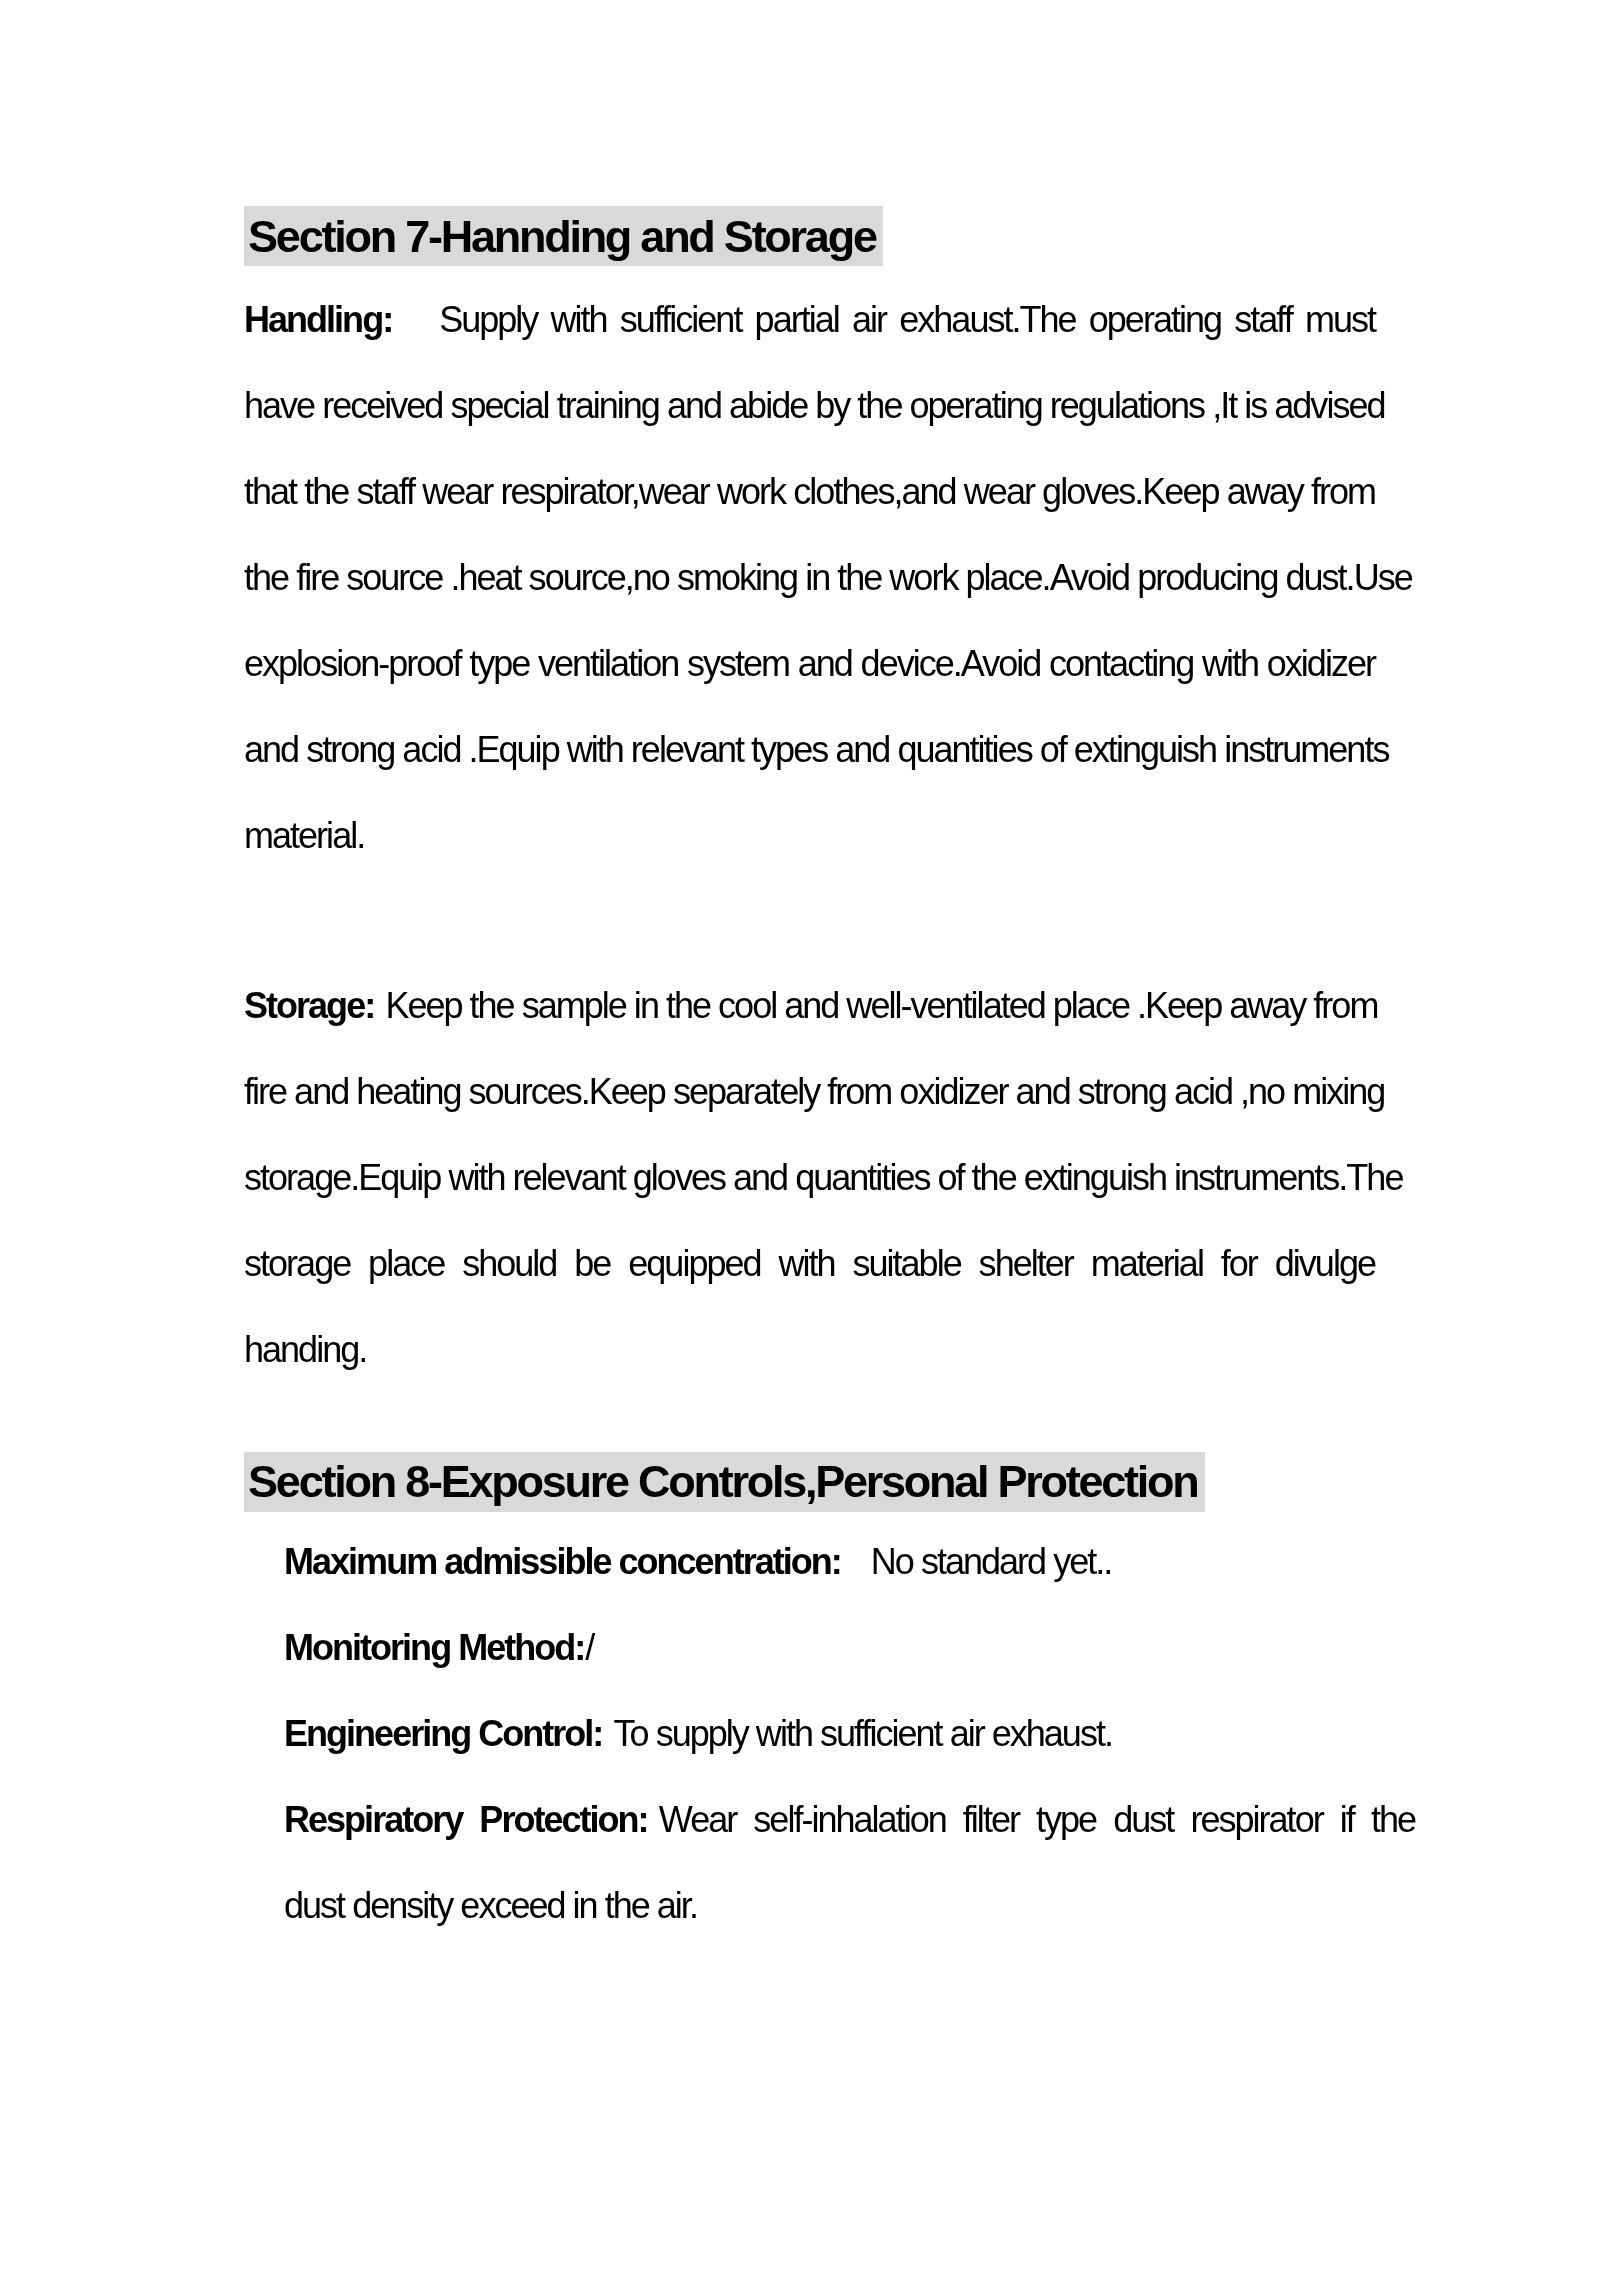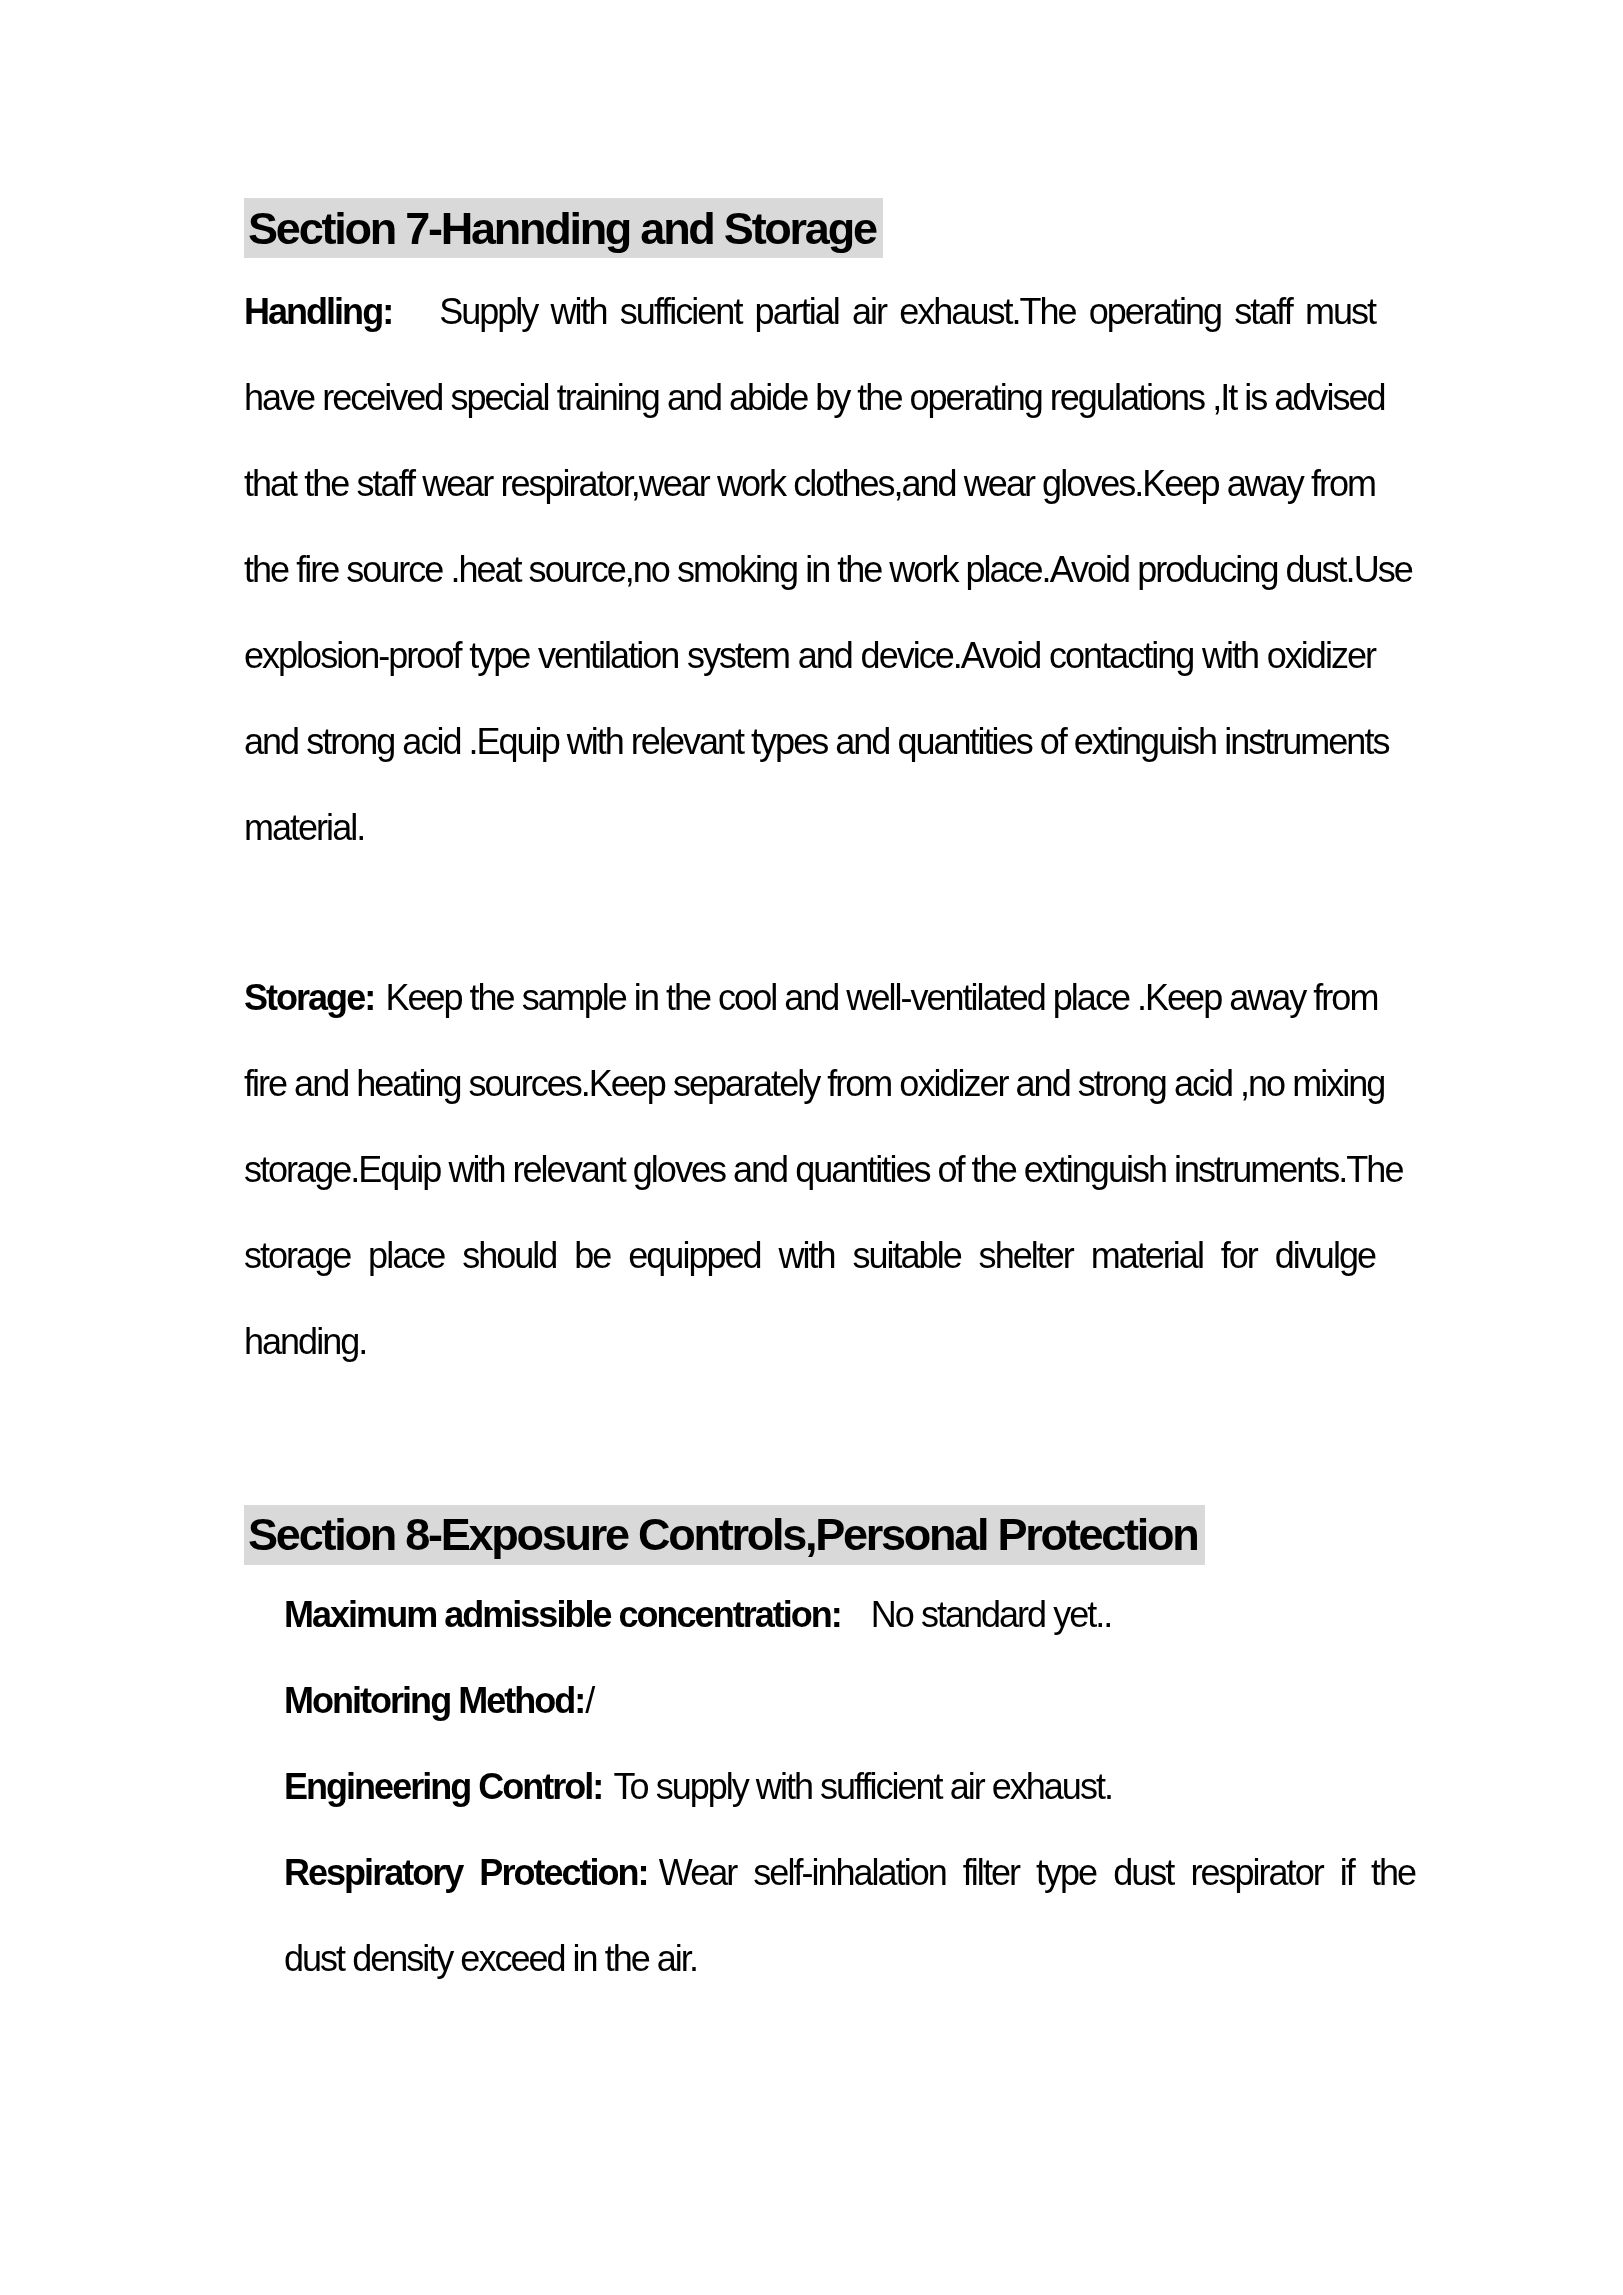--- a/index.html
+++ b/index.html
@@ -8,21 +8,21 @@
     width:1623px;
     height:2295px;
     background:#ffffff;
     font-family:"Liberation Sans", sans-serif;
     color:#000000;
     overflow:hidden;
   }
   .content{
     position:absolute;
     left:244px;
-    top:198px;
+    top:206px;
     width:1131px;
   }
   .heading-wrap{margin:0;padding:0;}
   .sec-heading{
     display:inline-block;
     font-size:45px;
     font-weight:bold;
     letter-spacing:-0.05em;
     line-height:45px;
     background:#d9d9d9;
@@ -46,21 +46,21 @@
     text-align:left;
     text-align-last:left;
   }
   .lbl{font-weight:bold;}
   .lbl.gap-big{margin-right:47px;}
   .lbl.gap-med{margin-right:30px;}
   .lbl.gap-sm{margin-right:11.2px;}
   .lbl.gap-none{margin-right:1px;}
   .para-handling{margin-top:10.2px;}
   .para-storage{margin-top:84px;}
-  .heading-s8{margin-top:120px;}
+  .heading-s8{margin-top:59px;}
   .para-s8{margin-top:7.2px;margin-left:40px;}
 </style>
 </head>
 <body>
 
 <div class="page">
   <div class="content">
 
     <div class="heading-wrap">
       <span class="sec-heading">Section 7-Hannding and Storage</span>

